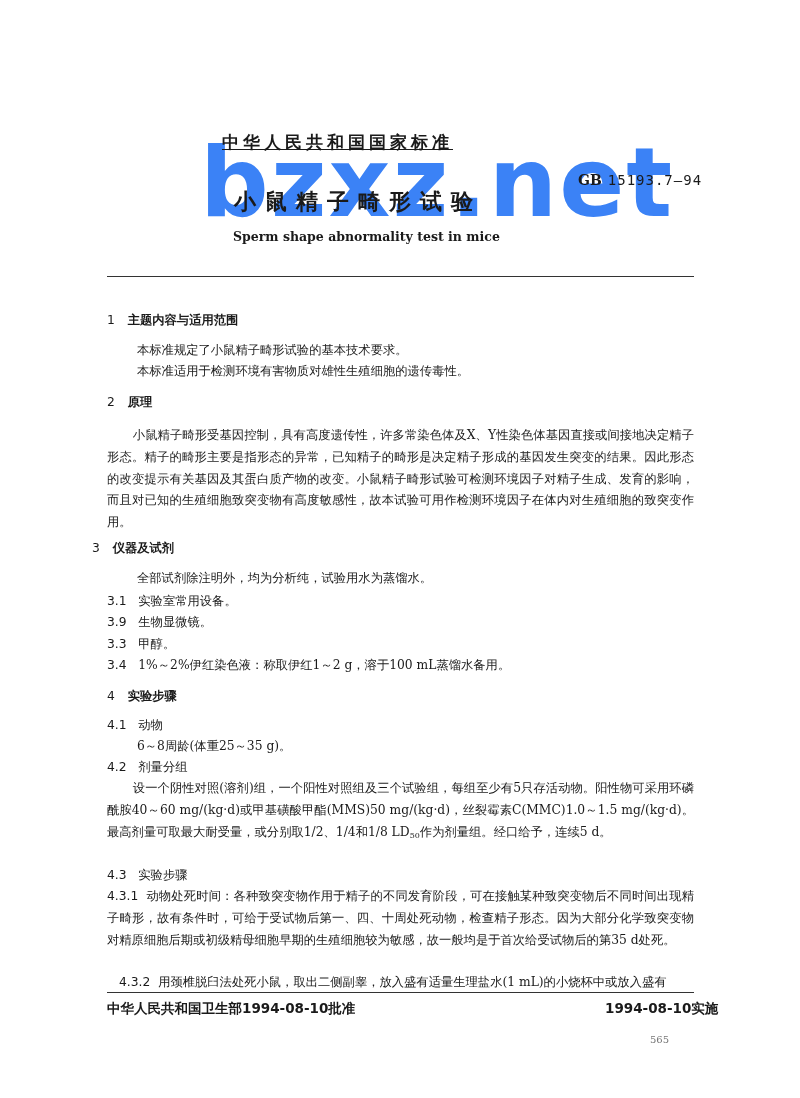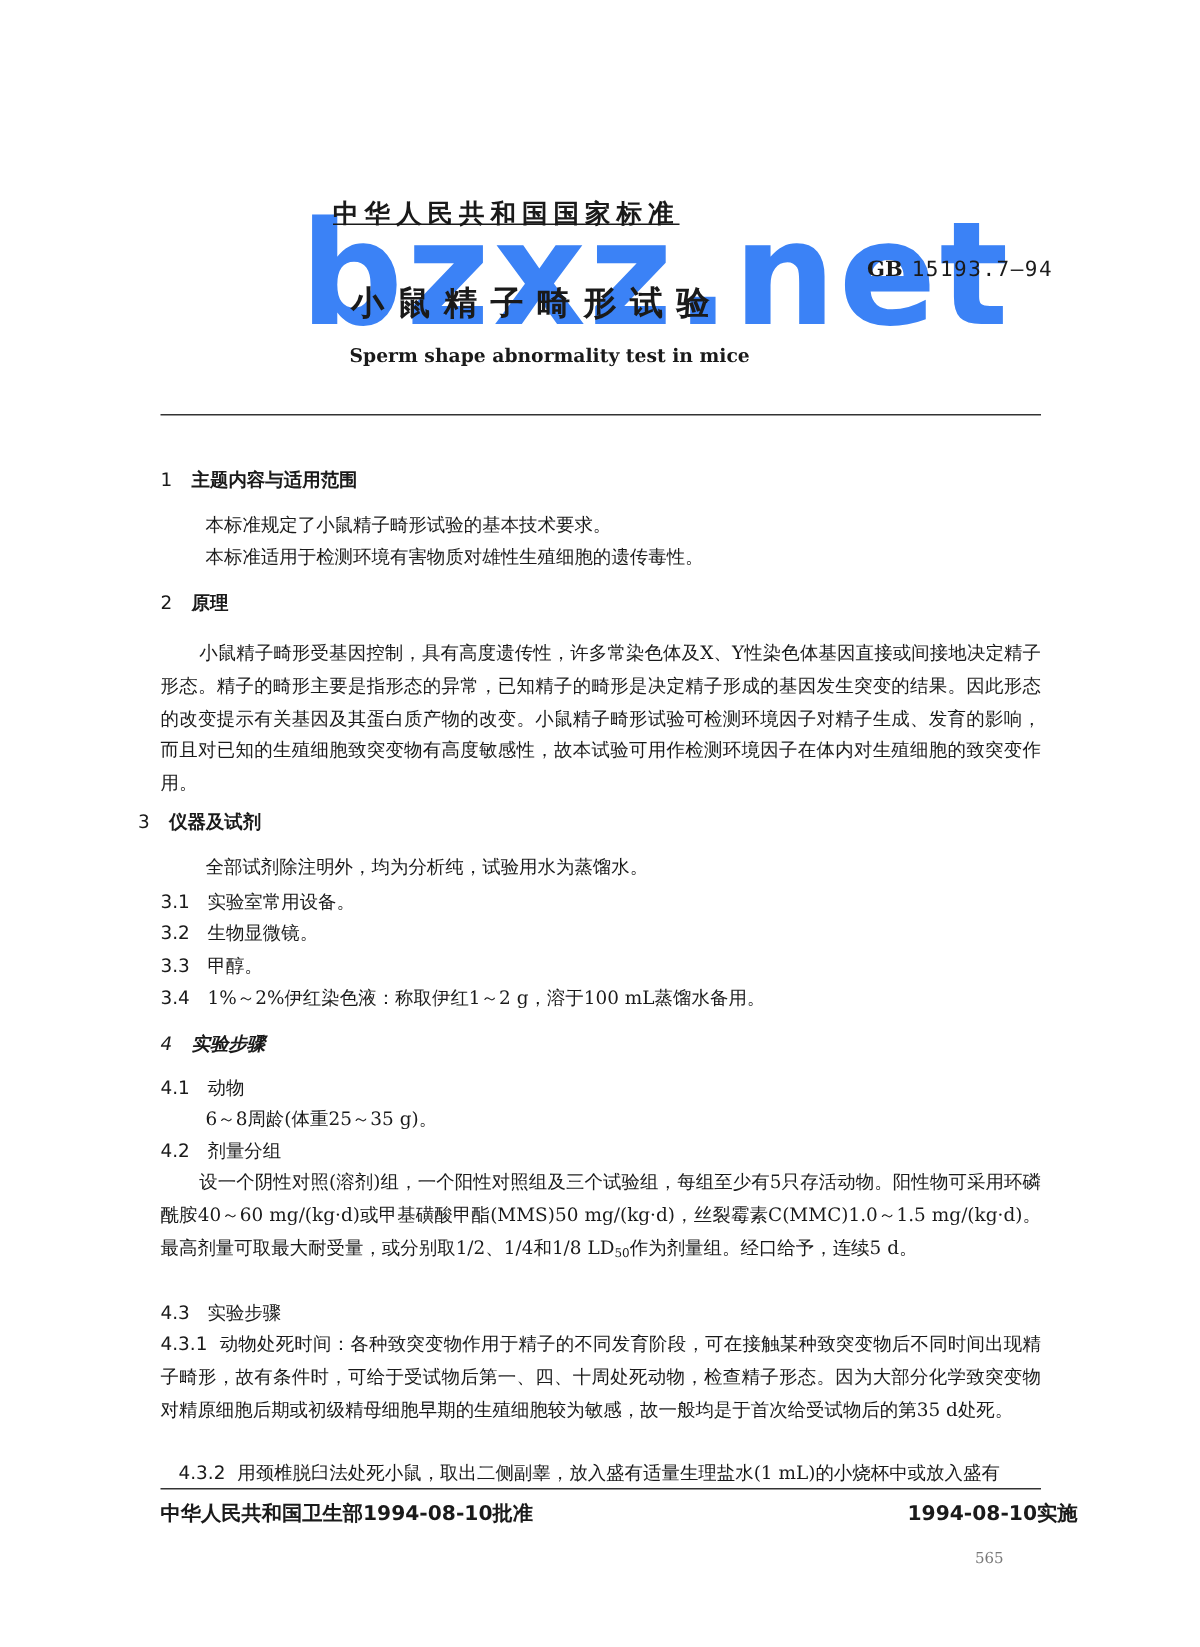--- a/index.html
+++ b/index.html
@@ -55,30 +55,30 @@
 </div>
 
 <div class="abs heading" style="left:92px; top:540px;">
   <span class="num">3</span>&nbsp;&nbsp;&nbsp;<span>仪器及试剂</span>
 </div>
 <div class="abs text" style="left:137px; top:568px;">全部试剂除注明外，均为分析纯，试验用水为蒸馏水。</div>
 <div class="abs text" style="left:107px; top:591px;">
   <span class="num">3.1</span>&nbsp;&nbsp;&nbsp;<span>实验室常用设备。</span>
 </div>
 <div class="abs text" style="left:107px; top:612px;">
-  <span class="num">3.2</span>&nbsp;&nbsp;&nbsp;<span>生物显微镜。</span>
+  <span class="num">3.9</span>&nbsp;&nbsp;&nbsp;<span>生物显微镜。</span>
 </div>
 <div class="abs text" style="left:107px; top:634px;">
   <span class="num">3.3</span>&nbsp;&nbsp;&nbsp;<span>甲醇。</span>
 </div>
 <div class="abs text" style="left:107px; top:655px;">
   <span class="num">3.4</span>&nbsp;&nbsp;&nbsp;<span>1%～2%伊红染色液：称取伊红1～2 g，溶于100 mL蒸馏水备用。</span>
 </div>
 
-<div class="abs heading" style="left:107px; top:688px;font-style:italic;">
+<div class="abs heading" style="left:107px; top:688px;">
   <span class="num">4</span>&nbsp;&nbsp;&nbsp;<span>实验步骤</span>
 </div>
 <div class="abs text" style="left:107px; top:715px;">
   <span class="num">4.1</span>&nbsp;&nbsp;&nbsp;<span>动物</span>
 </div>
 <div class="abs text" style="left:137px; top:736px;">6～8周龄(体重25～35 g)。</div>
 <div class="abs text" style="left:107px; top:757px;">
   <span class="num">4.2</span>&nbsp;&nbsp;&nbsp;<span>剂量分组</span>
 </div>
 <div class="abs para" style="top:778px;">

